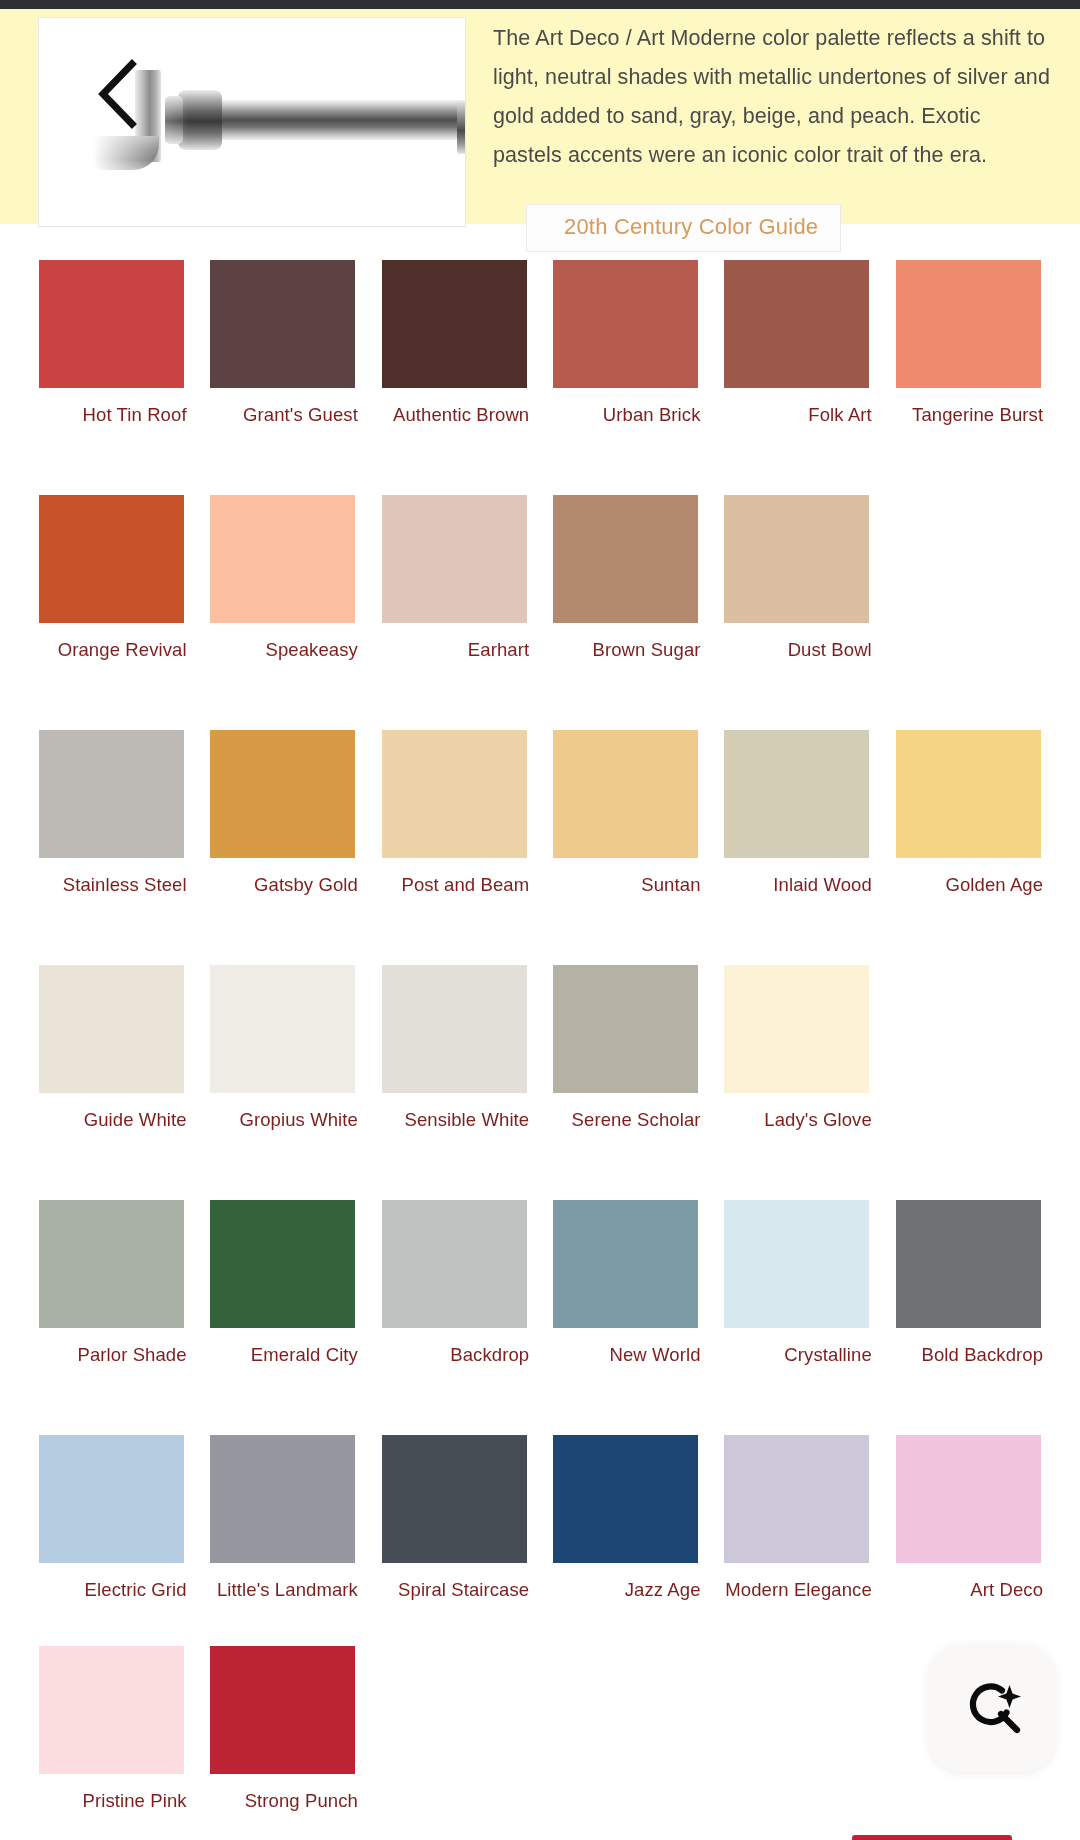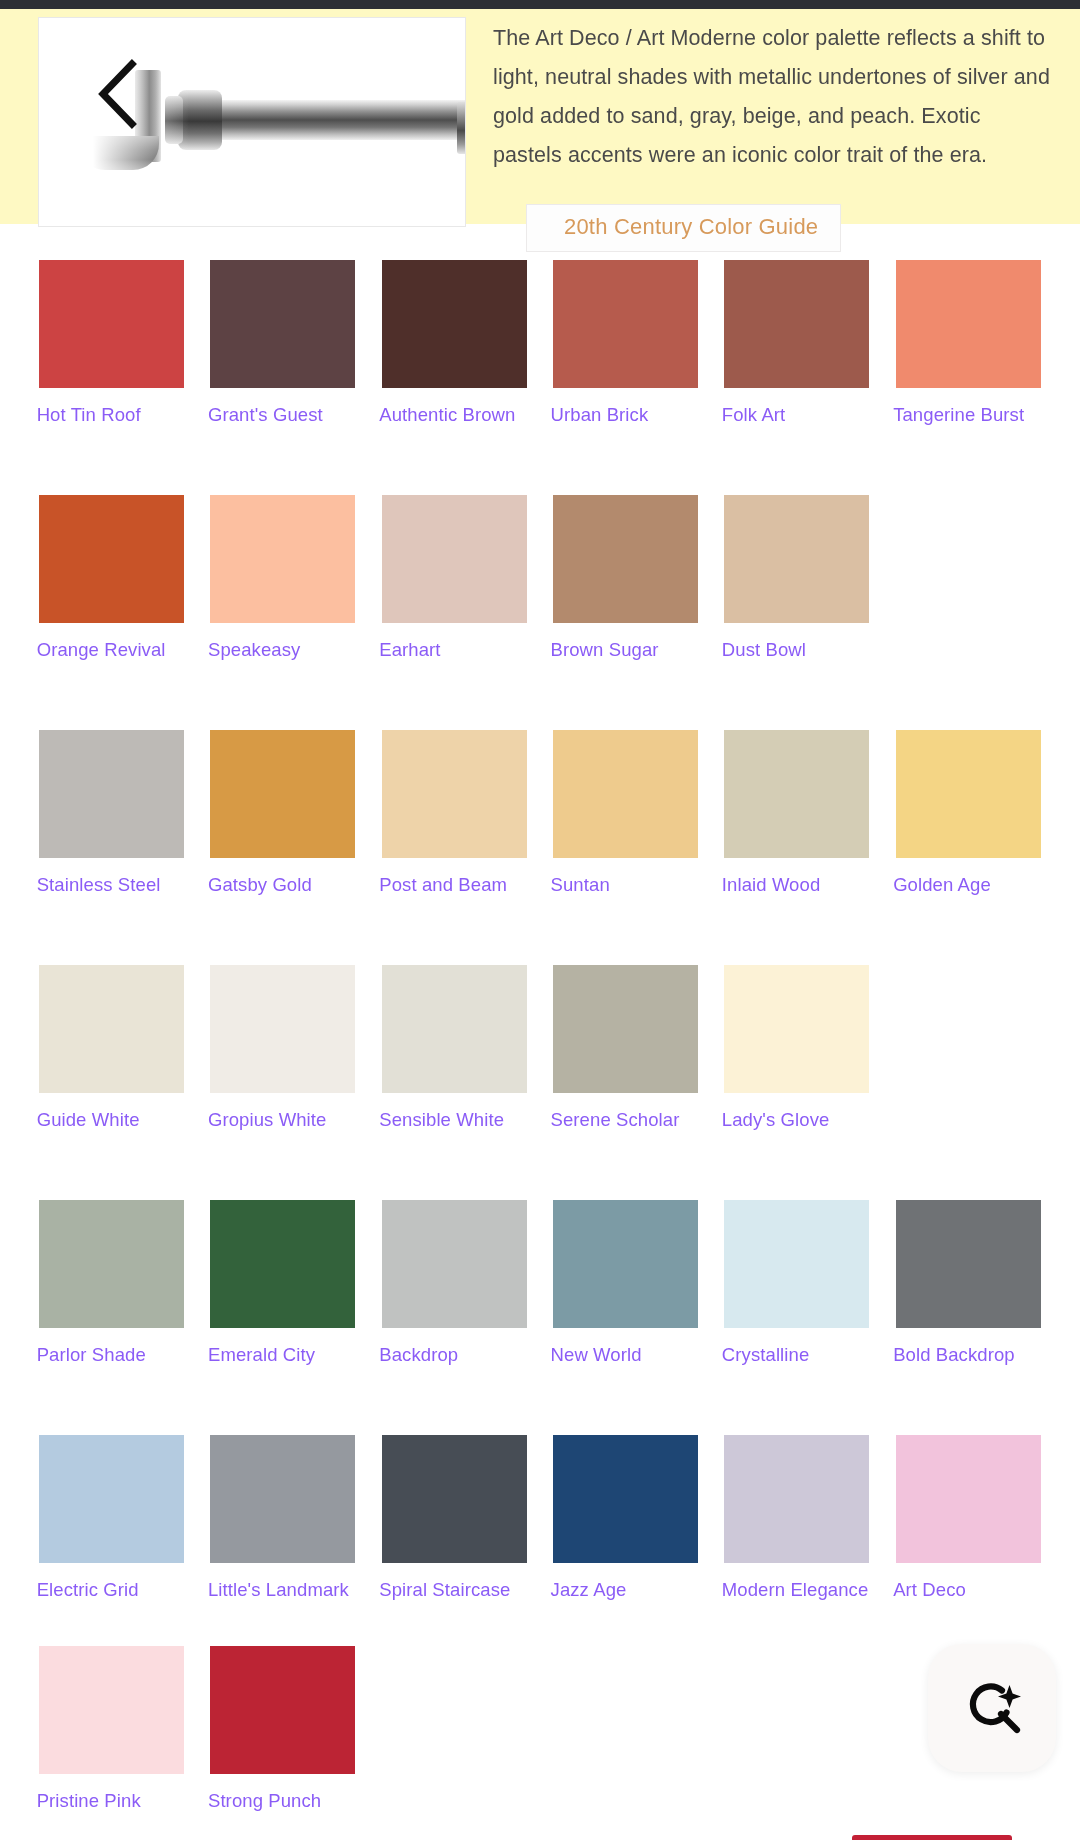--- a/index.html
+++ b/index.html
@@ -188,22 +188,22 @@
   .chip {
     width: 145px;
     height: 128px;
     display: block;
   }
 
   .chip-label {
     margin-top: 15px;
     font-size: 18.5px;
     line-height: 24px;
-    color: #8b5cf6;
-    text-align: left;
+    color: #7f1d1d;
+    text-align: right;
     letter-spacing: 0.1px;
     width: 150px;
     word-wrap: break-word;
   }
 
   .row-spacer { height: 68px; }
   .row-spacer.tall { height: 44px; }
 
   
   .fab {

